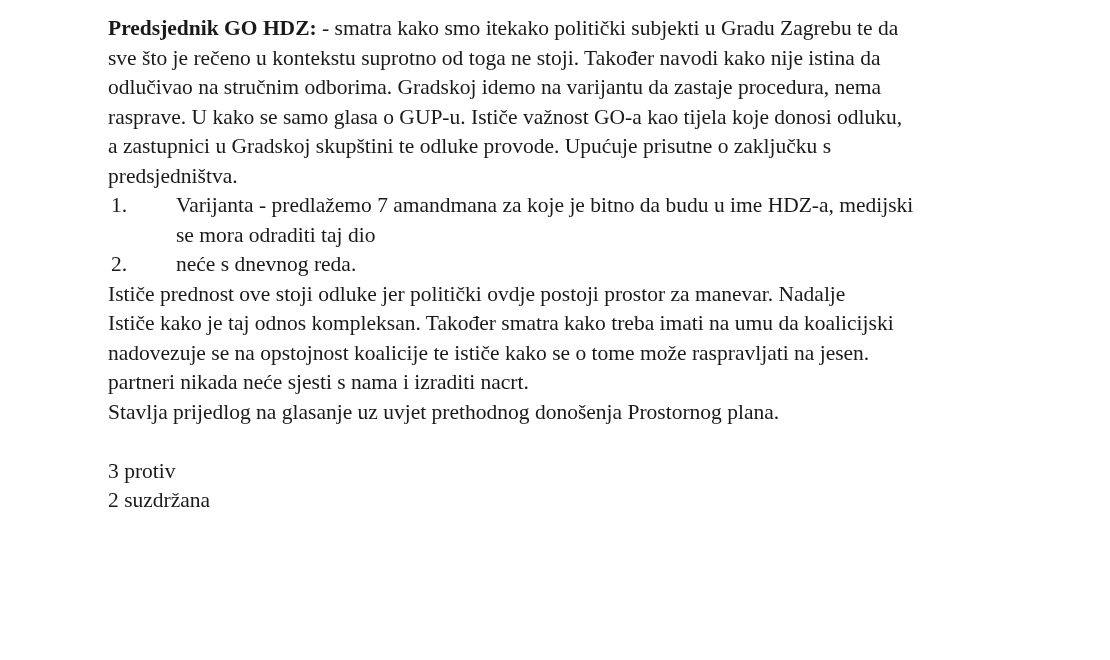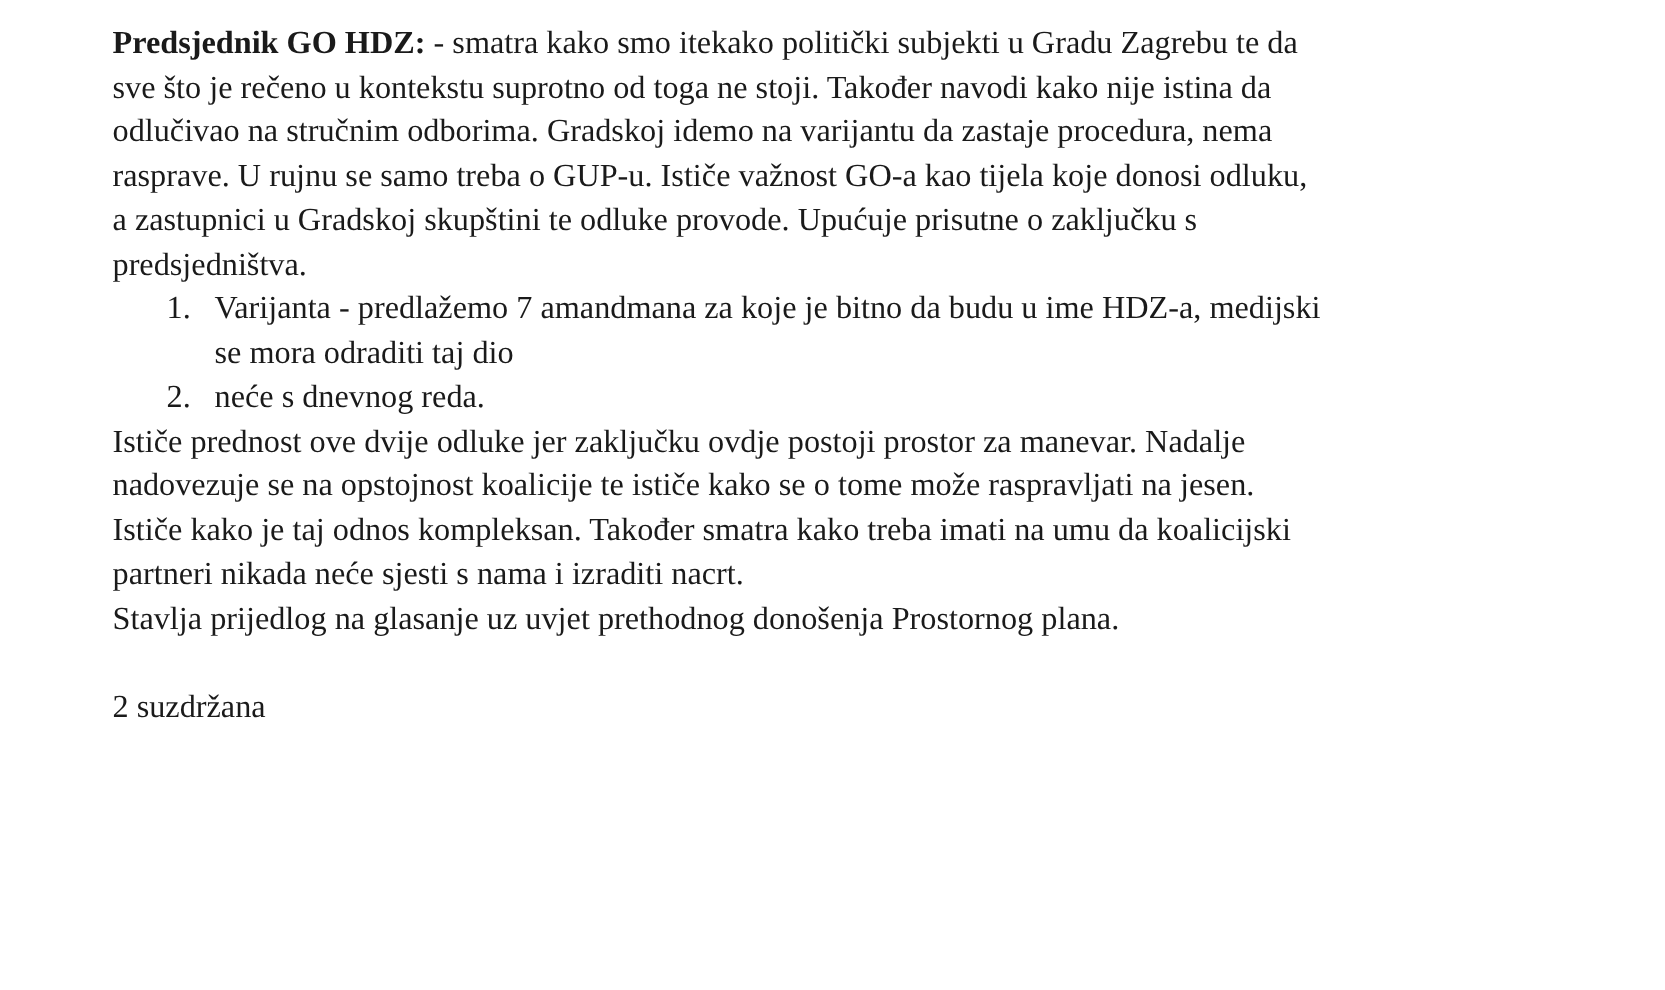--- a/index.html
+++ b/index.html
@@ -19,20 +19,21 @@
     }
     .page {
       position: absolute;
       left: 75px;
       top: 14px;
       width: 1000px;
     }
     .line {
       display: block;
       white-space: nowrap;
+      margin-left: 33px;
     }
     .bold {
       font-weight: bold;
     }
     .list {
       margin: 0;
       padding: 0;
       list-style: none;
     }
     .list-item {
@@ -50,44 +51,45 @@
   </style>
 </head>
 <body>
 
 <div class="page">
 
   <div>
     <span class="line"><span class="bold">Predsjednik GO HDZ:</span><span> - smatra kako smo itekako politički subjekti u Gradu Zagrebu te da</span></span>
     <span class="line">sve što je rečeno u kontekstu suprotno od toga ne stoji. Također navodi kako nije istina da</span>
     <span class="line">odlučivao na stručnim odborima. Gradskoj idemo na varijantu da zastaje procedura, nema</span>
-    <span class="line">rasprave. U rujnu se samo treba o GUP-u. Ističe važnost GO-a kao tijela koje donosi odluku,</span>
+    <span class="line">rasprave. U kako se samo glasa o GUP-u. Ističe važnost GO-a kao tijela koje donosi odluku,</span>
     <span class="line">a zastupnici u Gradskoj skupštini te odluke provode. Upućuje prisutne o zaključku s</span>
     <span class="line">predsjedništva.</span>
   </div>
 
   <ol class="list">
     <li class="list-item">
       <span class="list-num">1.</span>
       <span class="line">Varijanta - predlažemo 7 amandmana za koje je bitno da budu u ime HDZ-a, medijski</span>
       <span class="line">se mora odraditi taj dio</span>
     </li>
     <li class="list-item">
       <span class="list-num">2.</span>
       <span class="line">neće s dnevnog reda.</span>
     </li>
   </ol>
 
   <div>
-    <span class="line">Ističe prednost ove dvije odluke jer zaključku ovdje postoji prostor za manevar. Nadalje</span>
+    <span class="line">Ističe prednost ove stoji odluke jer politički ovdje postoji prostor za manevar. Nadalje</span>
+    <span class="line">Ističe kako je taj odnos kompleksan. Također smatra kako treba imati na umu da koalicijski</span>
     <span class="line">nadovezuje se na opstojnost koalicije te ističe kako se o tome može raspravljati na jesen.</span>
-    <span class="line">Ističe kako je taj odnos kompleksan. Također smatra kako treba imati na umu da koalicijski</span>
     <span class="line">partneri nikada neće sjesti s nama i izraditi nacrt.</span>
     <span class="line">Stavlja prijedlog na glasanje uz uvjet prethodnog donošenja Prostornog plana.</span>
   </div>
 
   <div class="blank"></div>
 
   <div>
+    <span class="line">3 protiv</span>
     <span class="line">2 suzdržana</span>
   </div>
 
 </div>
 
 </body></html>

